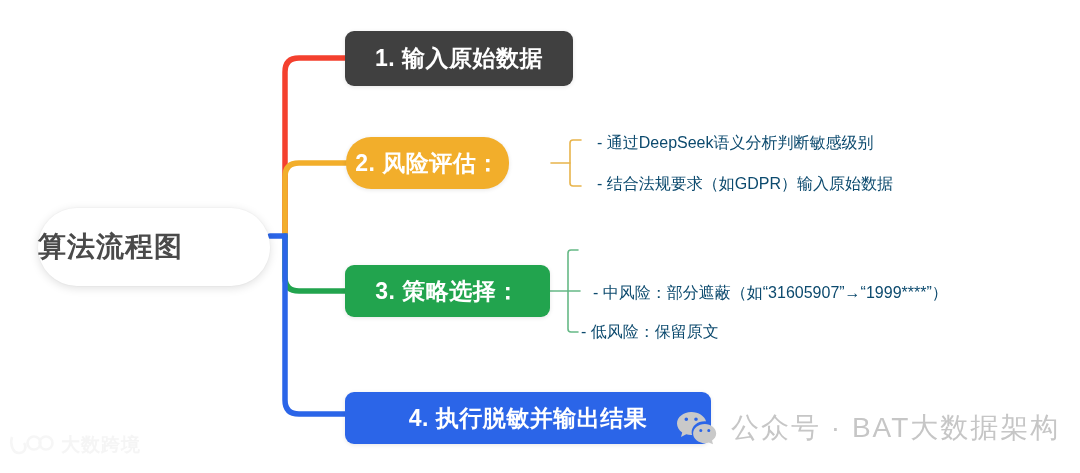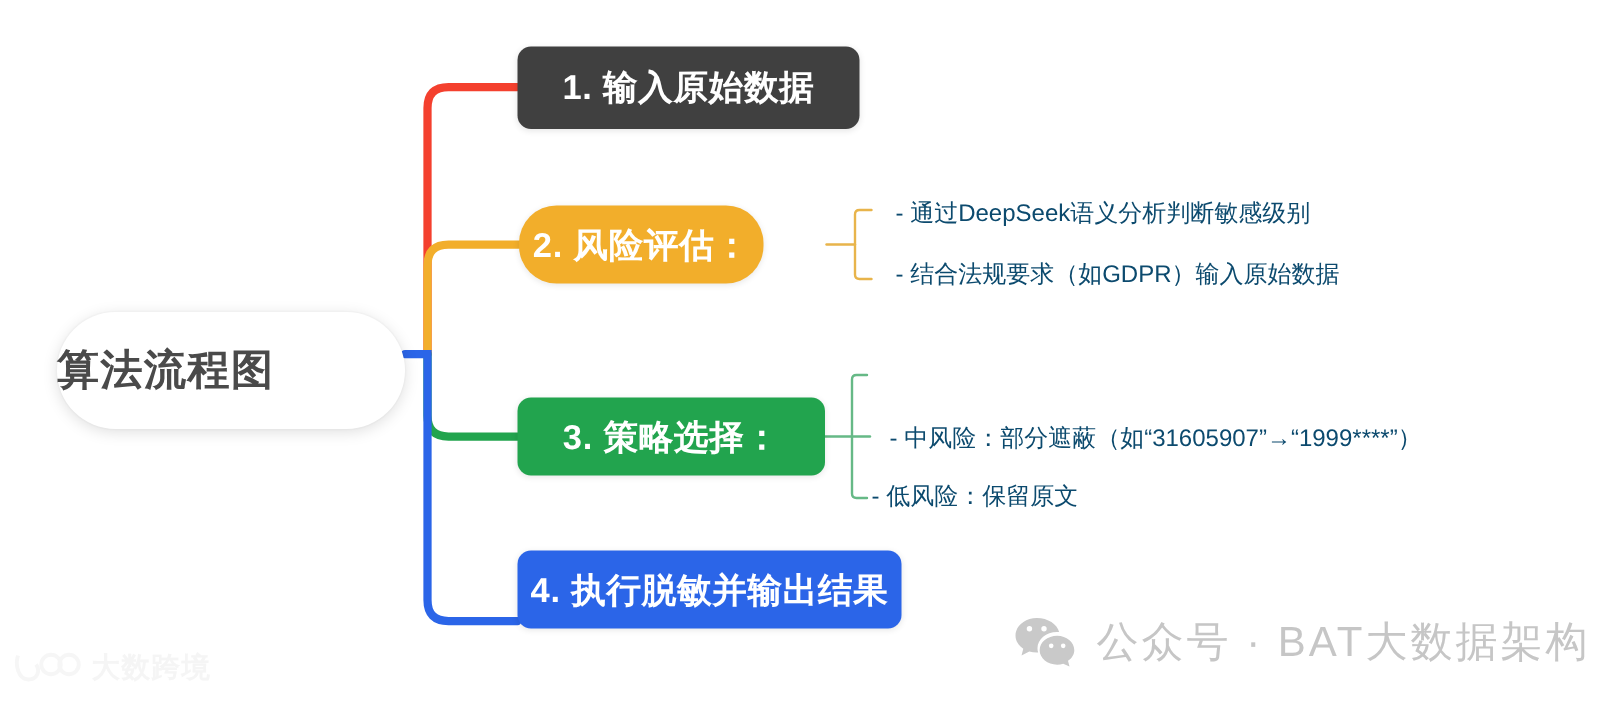--- a/index.html
+++ b/index.html
@@ -34,21 +34,21 @@
     display:flex;align-items:center;justify-content:center;
     color:#ffffff;
     font-size:23px;
     font-weight:bold;
     letter-spacing:0.5px;
     box-shadow:0 1px 4px rgba(0,0,0,0.10);
   }
   #branch-1{ left:345px; top:31px;  width:228px; height:55px; background:#404040; }
   #branch-2{ left:346px; top:137px; width:163px; height:52px; background:#F2AE2B;border-radius:25px; }
   #branch-3{ left:345px; top:265px; width:205px; height:52px; background:#22A44E; }
-  #branch-4{ left:345px; top:367px; width:256px; height:52px; background:#2B65E8; }
+  #branch-4{ left:345px; top:392px; width:366px; height:52px; background:#2B65E8; }
 
   
   .leaf{
     position:absolute;
     font-size:16px;
     color:#0c4a6e;
     white-space:nowrap;
     line-height:1;
   }
   #leaf-2-1{ left:597px; top:135px; }

